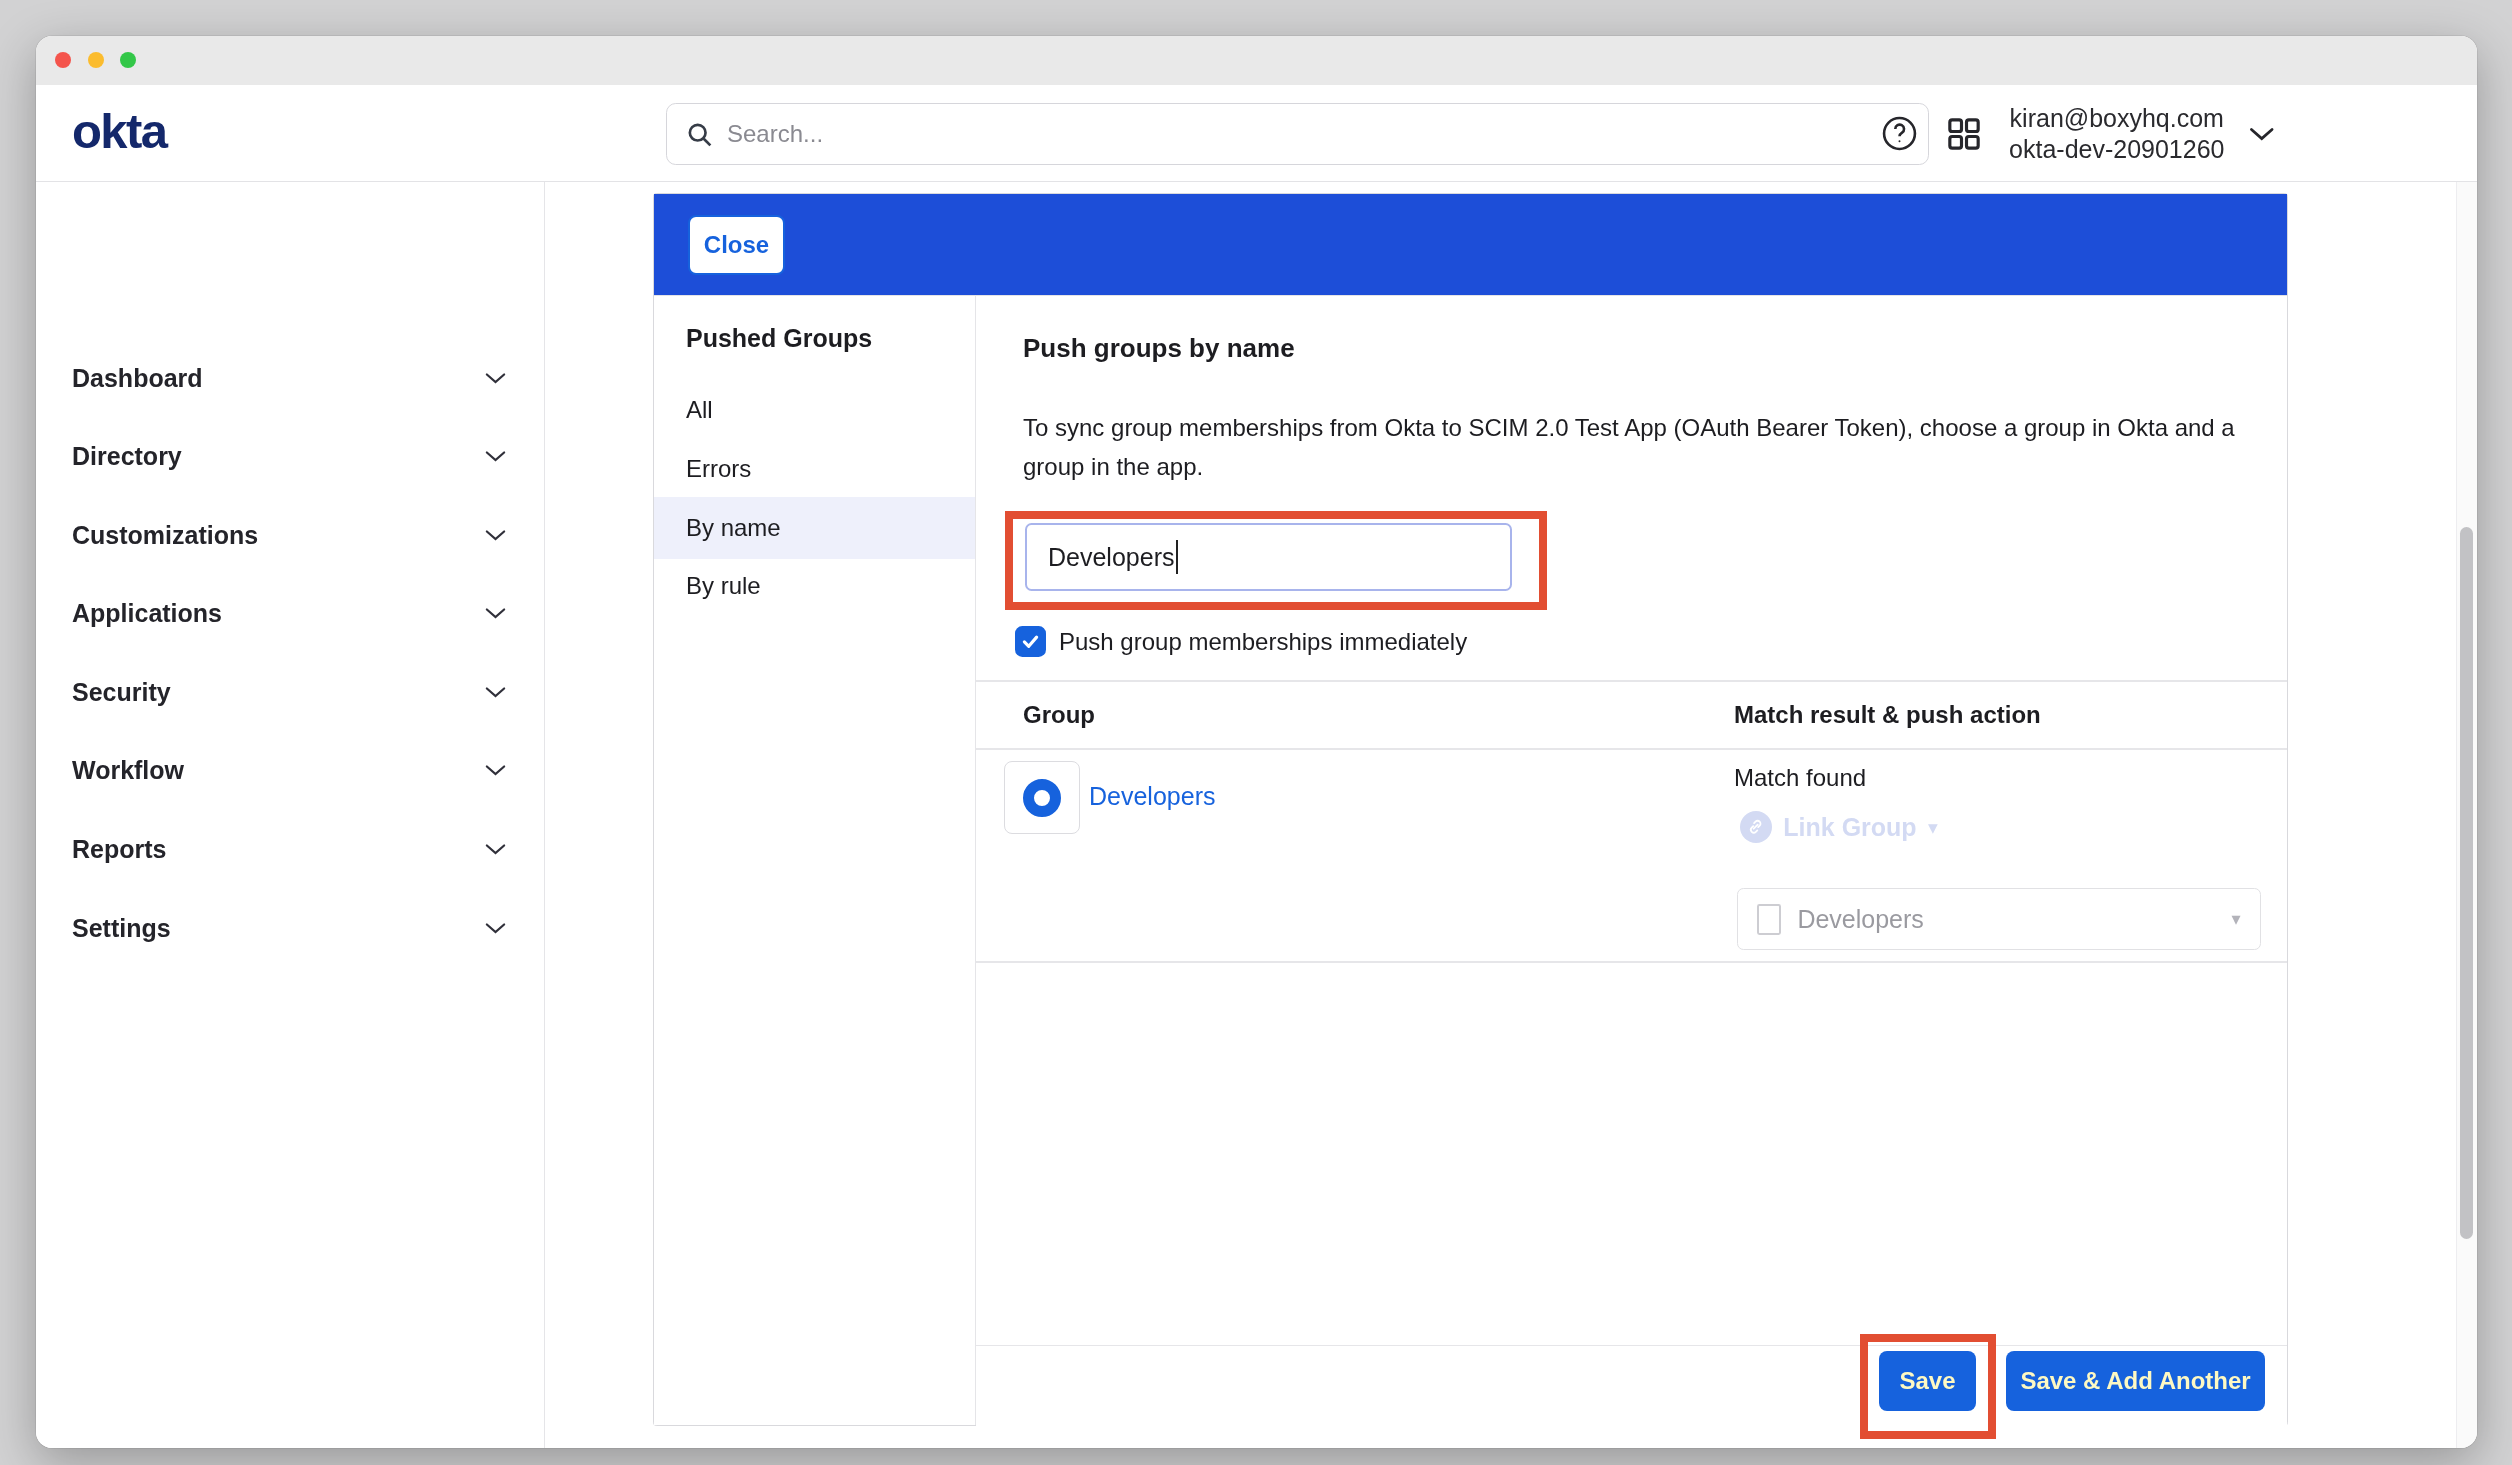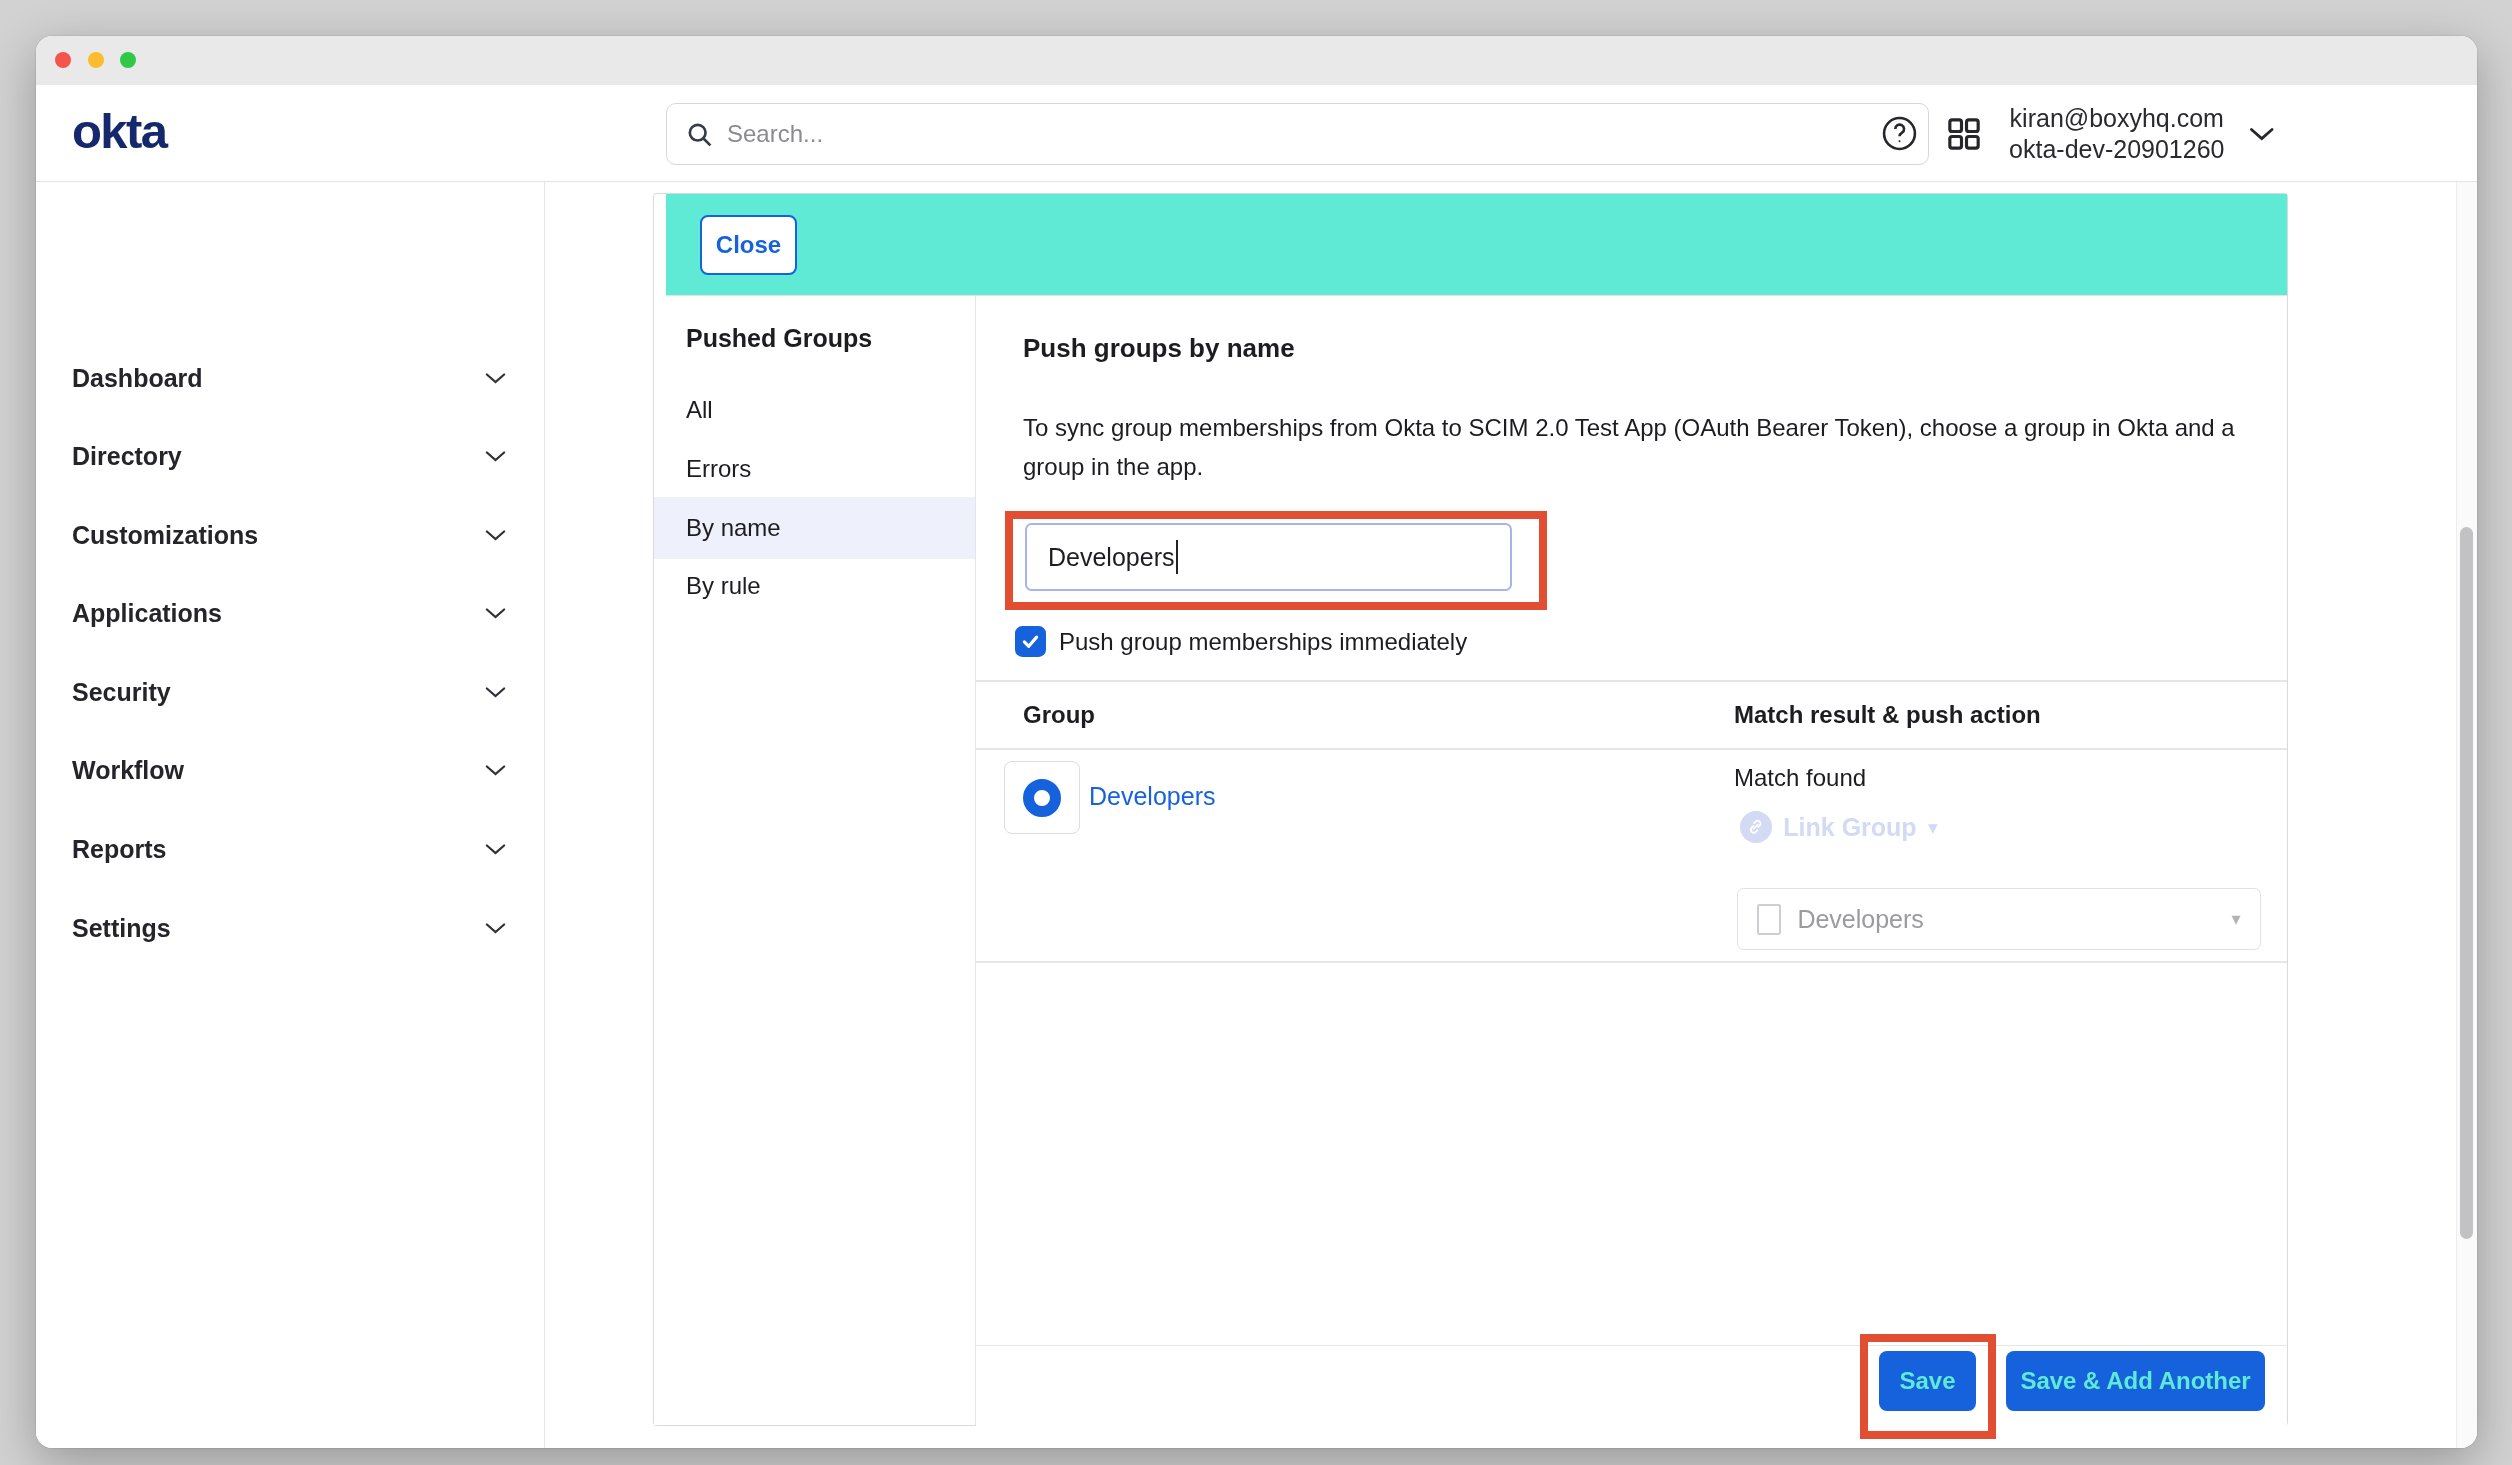--- a/index.html
+++ b/index.html
@@ -39,21 +39,21 @@
   .account-text { text-align:center; font-size:25px; line-height:31px; color:#2a2a2e; }
   
   .sidebar { position:absolute; left:0; top:146px; bottom:0; width:509px; background:#fff; border-right:1.6px solid #e5e5e8; }
   .side-item { position:absolute; left:0; width:100%; height:36px; display:flex; align-items:center; justify-content:space-between; padding:0 37px 0 36px; cursor:pointer; }
   .side-item span.lbl { font-size:25px; font-weight:700; color:#24242a; }
   
   .panel {
     position:absolute; left:617px; top:157px; width:1635px; height:1233px;
     background:#fff; border:1.6px solid #d9d9dd; border-radius:3.2px;
   }
-  .close-band { position:absolute; left:12px; top:0; right:0; height:102px; background:#5eead4; border-bottom:1.6px solid #e3e3e6;text-decoration:underline; }
+  .close-band { position:absolute; left:0; top:0; right:0; height:102px; background:#1d4ed8; border-bottom:1.6px solid #e3e3e6;text-decoration:underline; }
   .close-btn {
     position:absolute; left:34px; top:21px; width:97px; height:60px;
     background:#fff; border:2.4px solid #1662dd; border-radius:8px;
     color:#1662dd; font-size:24px; font-weight:700;
     display:flex; align-items:center; justify-content:center; cursor:pointer; font-family:inherit;
   }
   .panel-nav { position:absolute; left:0; top:102px; bottom:0; width:322px; border-right:1.6px solid #e5e5e8; background:#fff; }
   .pnav-title { position:absolute; left:32px; top:24px; height:36px; line-height:36px; font-size:25px; font-weight:700; }
   .pnav-item { position:absolute; left:0; width:100%; height:36px; line-height:36px; padding-left:32px; font-size:24px; color:#1d1d21; cursor:pointer; }
   .pnav-hl { position:absolute; left:0; top:201px; width:100%; height:62px; background:#eef0fb; }
@@ -94,21 +94,21 @@
     position:absolute; left:1083px; top:694px; width:524px; height:62px;
     border:1.6px solid #e1e1e4; border-radius:6.5px; background:#fff;
     display:flex; align-items:center; padding:0 19.4px; gap:16px; cursor:default;
   }
   .ts-icon { width:24px; height:31px; border:2.4px solid #cdcdd2; border-radius:2.4px; }
   .ts-text { font-size:25px; color:#9a9aa0; flex:1; }
   .ts-caret { font-size:18px; color:#b3b3ba; }
   .panel-footer { position:absolute; left:322px; right:0; top:1151px; height:81px; border-top:1.6px solid #e6e6e9; background:#fff; }
   .btn-primary {
     position:absolute; top:1157px; height:60px; background:#1662dd; border:none; border-radius:8px;
-    color:#5eead4; font-size:24px; font-weight:700; font-family:inherit;
+    color:#fef9c3; font-size:24px; font-weight:700; font-family:inherit;
     display:flex; align-items:center; justify-content:center; cursor:pointer;
   }
   .btn-save { left:1225px; width:97px; }
   .btn-save-add { left:1352px; width:259px; }
   
   .scroll-track { position:absolute; right:0; top:146px; bottom:0; width:21px; background:#fafafa; border-left:1.6px solid #ededf0; }
   .scroll-thumb { position:absolute; left:3.2px; top:345px; width:13px; height:712px; border-radius:6.5px; background:#c2c2c5; cursor:grab; }
   svg { display:block; }
 </style>
 </head>

